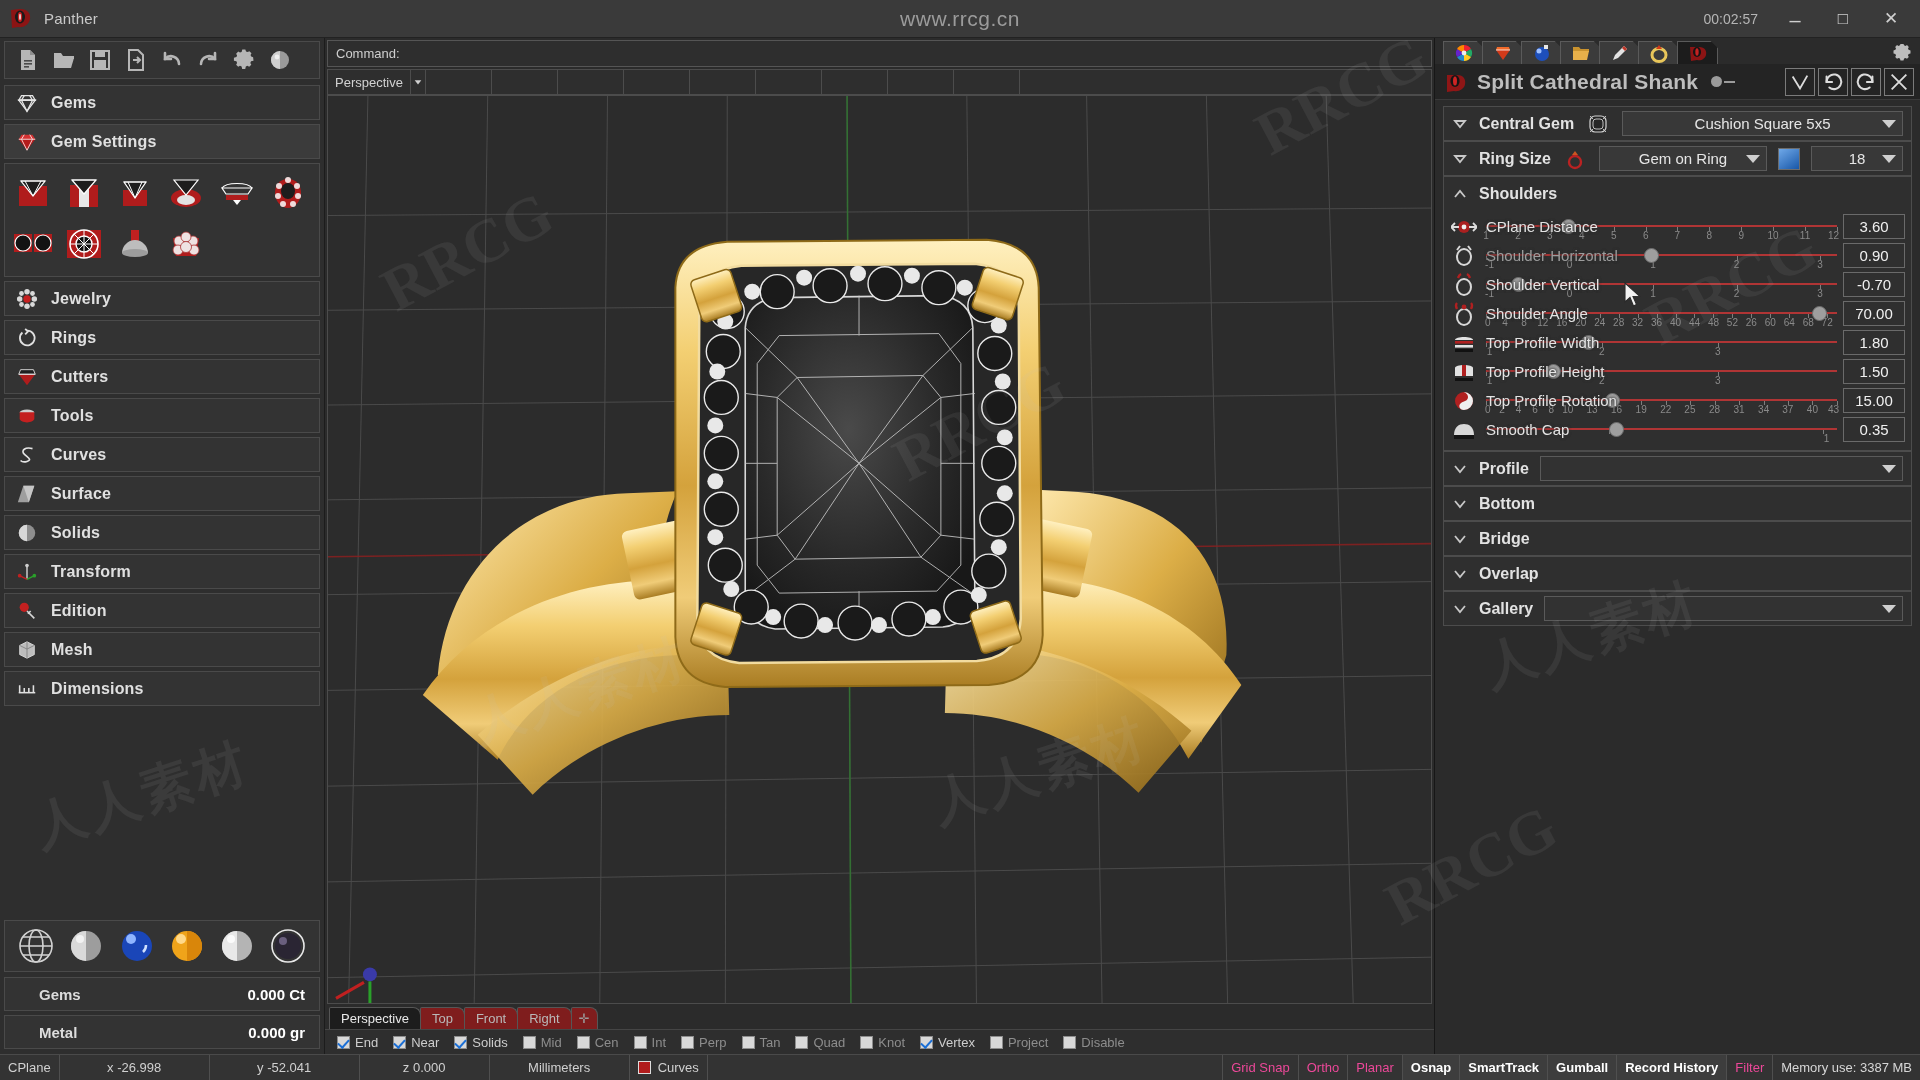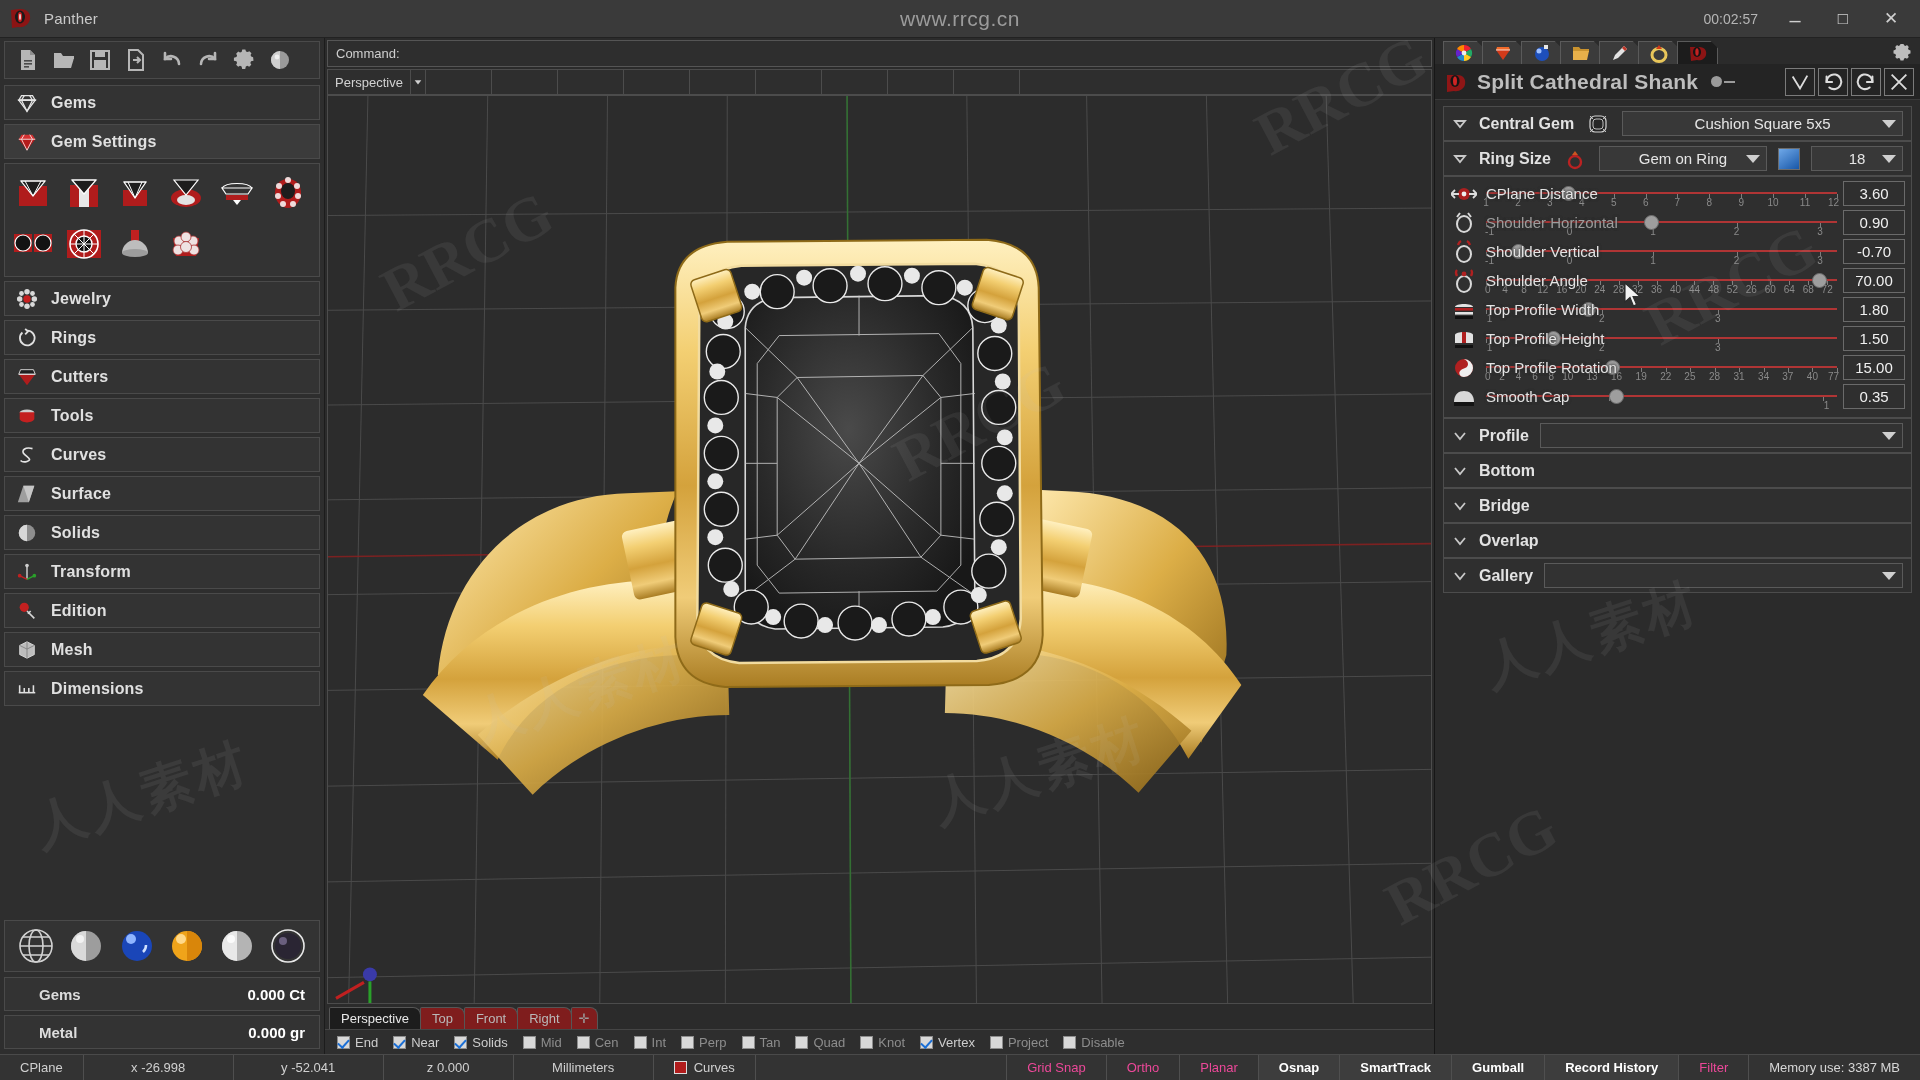--- a/index.html
+++ b/index.html
@@ -82,21 +82,21 @@
      padding-left:6px; border-top:1px solid #454545; }
   .snapitem { display:flex; align-items:center; gap:5px; padding:0 6px; }
   .cbox { width:13px; height:13px; background:#d9d9d9; border:1px solid #8d8d8d; position:relative; flex:0 0 13px;}
   .cbox.on::after { content:""; position:absolute; left:2px; top:0px; width:5px; height:9px;
      border:solid #1b6fd6; border-width:0 2.5px 2.5px 0; transform:rotate(42deg); }
   .snapitem .t { font-size:13px; color:#cdcdcd; }
   .snapitem.dim .t { color:#8d8d8d; }
 
   .statusbar { height:26px; background:#333; display:flex; align-items:stretch; font-size:13px;
      color:#d0d0d0; border-top:1px solid #4a4a4a; }
-  .sbcell { display:flex; align-items:center; padding:0 20px; border-right:1px solid #4f4f4f; white-space:nowrap;}
+  .sbcell { display:flex; align-items:center; padding:0 8px; border-right:1px solid #4f4f4f; white-space:nowrap;}
   .sbcell.center-t { justify-content:center; }
   .sb-swatch { width:13px; height:13px; background:#b11c1c; border:1px solid #ddd; margin-right:7px; }
   .sb-grow { flex:1 1 auto; border-right:1px solid #4f4f4f; }
   .sbcell.tog { color:#ec4899; }
   .sbcell.tog.on { background:#3d3d3d; color:#ffffff; font-weight:bold; }
   .sbcell.mem { color:#d7d7d7; border-right:none; }
 
   
   .rightpanel { width:486px; flex:0 0 486px; background:#2b2b2b; border-left:1px solid #171717;
      display:flex; flex-direction:column; }
@@ -895,20 +895,26 @@
             </span>
             <span class="blue-sw"></span>
             <span class="combo sm" style="width:92px;">
               <span class="txt">18</span>
               <span class="cv"></span>
             </span>
           </div>
         </div>
 
         <div class="grp">
+          <div class="grp-head">
+            <span class="chev"><svg viewBox="0 0 16 16">
+                  <path d="M3 11l5-6 5 6" fill="none" stroke="#c8c8c8" stroke-width="1.8"></path>
+                </svg></span>
+            <span class="grp-title">Shoulders</span>
+          </div>
           <div class="grp-body">
 
             <div class="srow">
               <span class="sicon">
                   <svg viewBox="0 0 26 26">
                     <circle cx="13" cy="13" r="6" fill="#aa2020"></circle>
                     <circle cx="13" cy="13" r="2.4" fill="#eee"></circle>
                     <path d="M1 13h7M18 13h7" stroke="#ddd" stroke-width="1.8"></path>
                     <path d="M4 9l-4 4 4 4M22 9l4 4-4 4" fill="none" stroke="#ddd" stroke-width="1.8"></path>
                   </svg>
@@ -1142,21 +1148,21 @@
                     <span class="stlabel" style="left:65.1%">28</span>
                   <span class="stick" style="left:72.1%"></span>
                     <span class="stlabel" style="left:72.1%">31</span>
                   <span class="stick" style="left:79.1%"></span>
                     <span class="stlabel" style="left:79.1%">34</span>
                   <span class="stick" style="left:86%"></span>
                     <span class="stlabel" style="left:86%">37</span>
                   <span class="stick" style="left:93%"></span>
                     <span class="stlabel" style="left:93%">40</span>
                   <span class="stick" style="left:100%"></span>
-                    <span class="stlabel" style="left:99%">77</span>
+                    <span class="stlabel" style="left:99%">43</span>
                 </span>
                 <span class="sknob" style="left:34%"></span>
               </span>
               <span class="slabel">Top Profile Rotation</span>
               <span class="sval box">15.00</span>
             </div>
 
             <div class="srow">
               <span class="sicon">
                   <svg viewBox="0 0 26 26">

